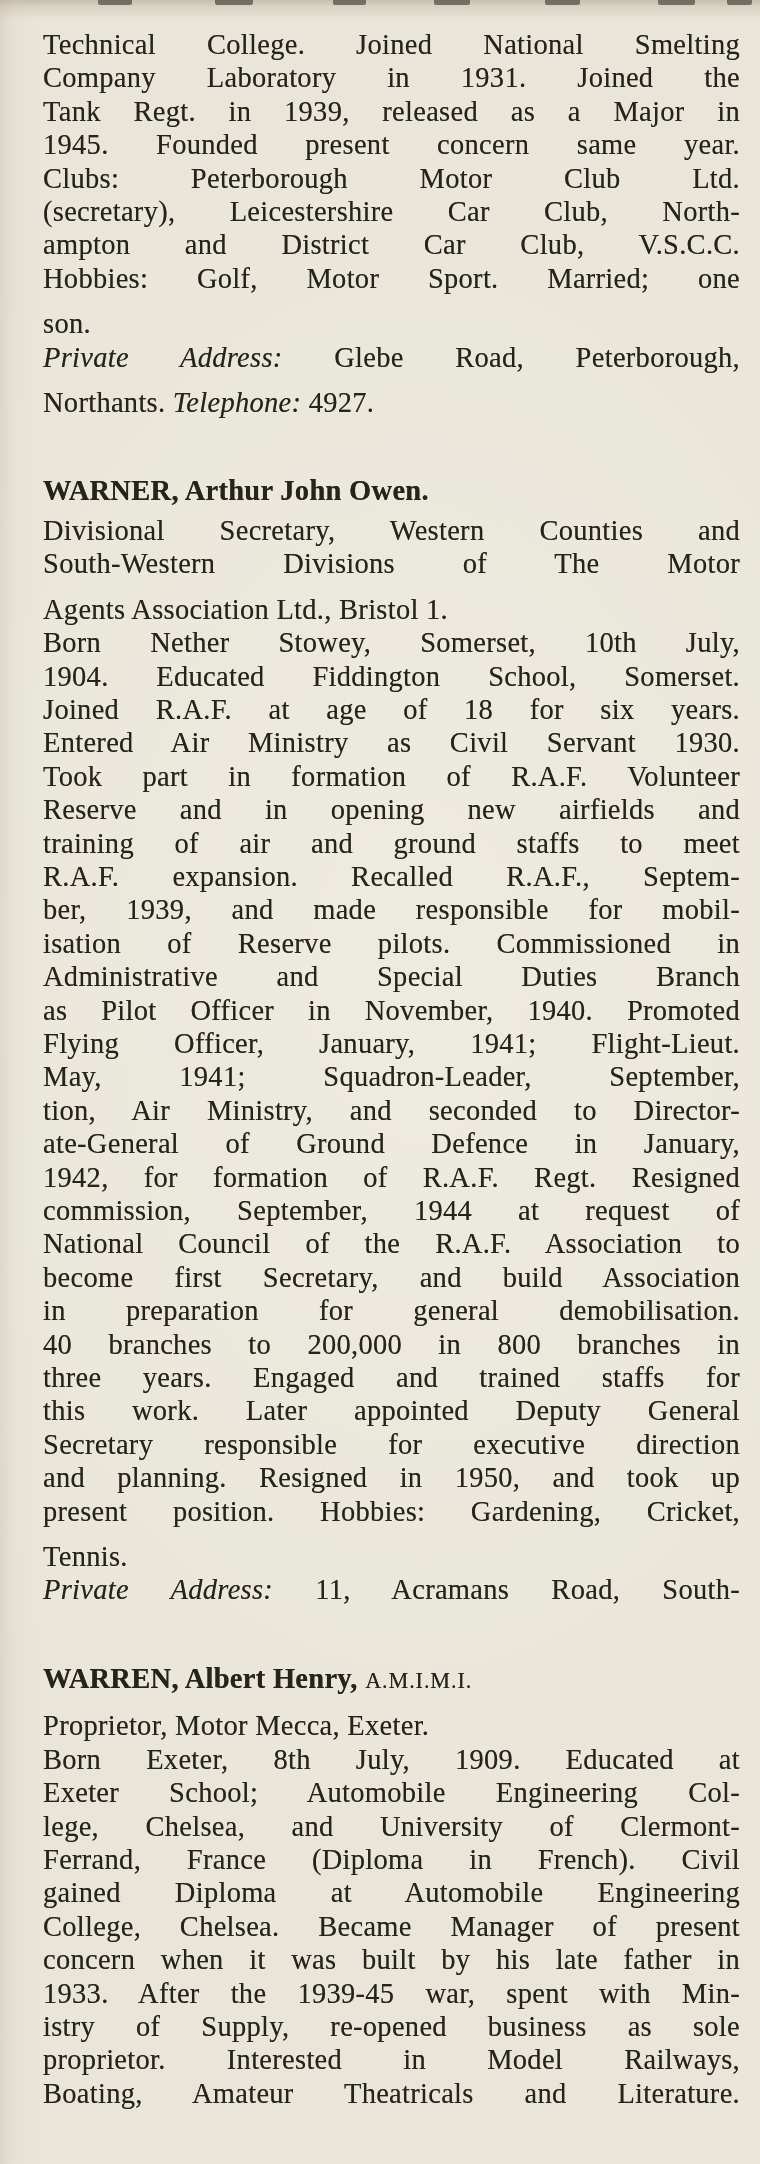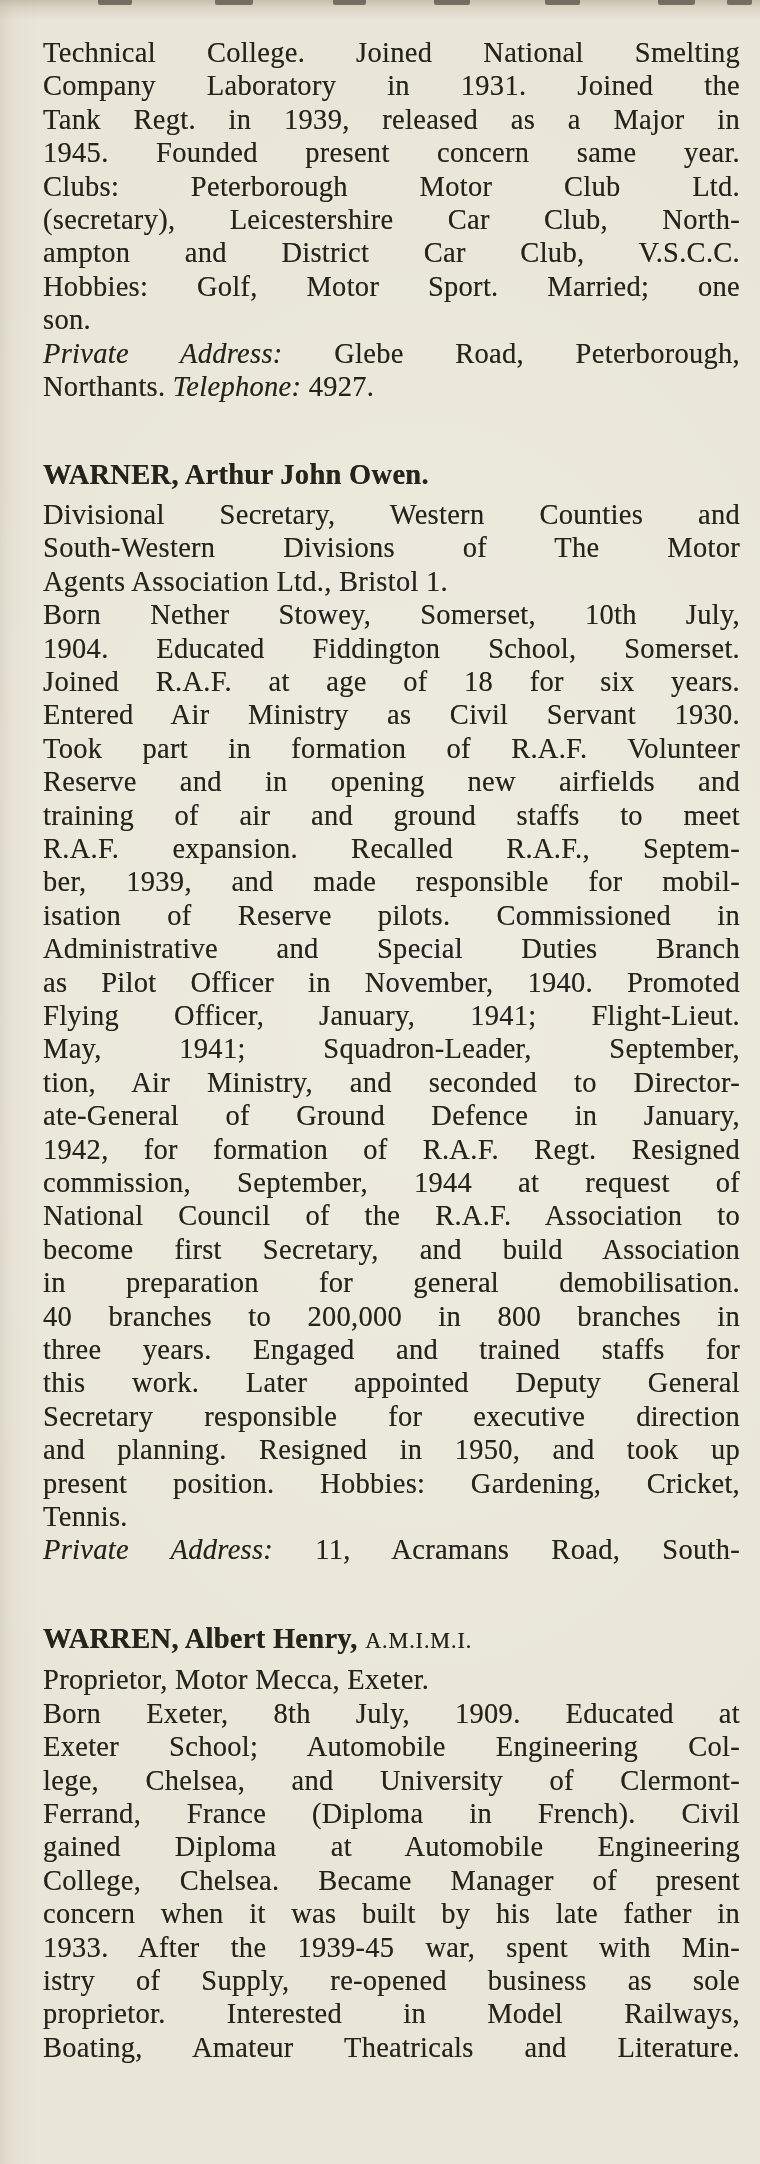--- a/index.html
+++ b/index.html
@@ -28,37 +28,37 @@
     height: 5px;
     background: #555045;
     border-radius: 0 0 2px 2px;
     opacity: 0.75;
   }
   .column {
     position: absolute;
     top: 0;
     left: 0;
     width: 760px;
-    padding: 36px 20px 0 43px;
+    padding: 28px 20px 0 43px;
     box-sizing: border-box;
     color: var(--ink, #26231d);
   }
   .block { margin: 0; }
   .block.gap-before { margin-top: 55px; }
   .block.heading { margin-bottom: 6px; }
   .line {
     font-size: 28.5px;
     line-height: 33.4px;
     text-align: justify;
     text-align-last: justify;
     white-space: normal;
     letter-spacing: 0.01em;
     text-shadow: 0 0 0.5px rgba(43,38,30,0.55);
   }
-  .line.last { text-align-last: left; }
+  .line.last { text-align-last: left; margin-top: 12px; }
   .heading .line {
     font-weight: 700;
     text-align-last: left;
     text-shadow: 0 0 0.6px rgba(30,26,20,0.7);
   }
   .seg-n { font-style: normal; }
   .seg-i { font-style: italic; }
   .seg-b { font-weight: 700; }
   .seg-sc { font-size: 0.78em; letter-spacing: 0.04em; font-weight: 400; }
 </style>

